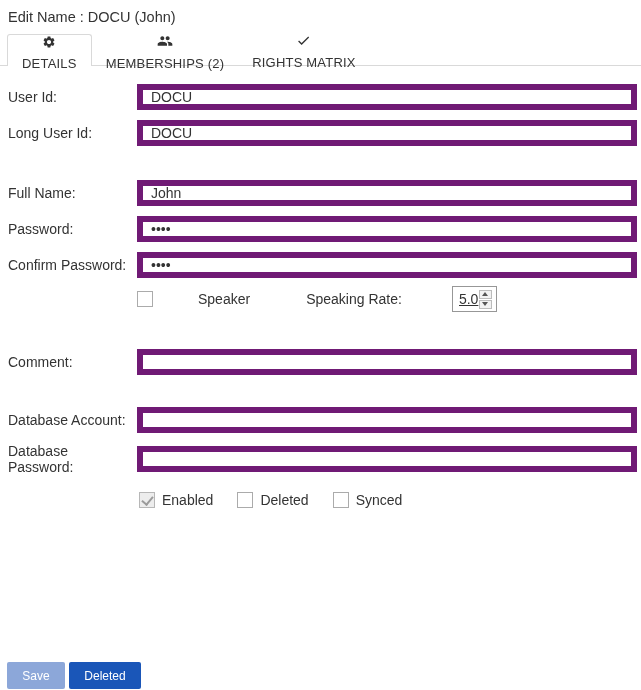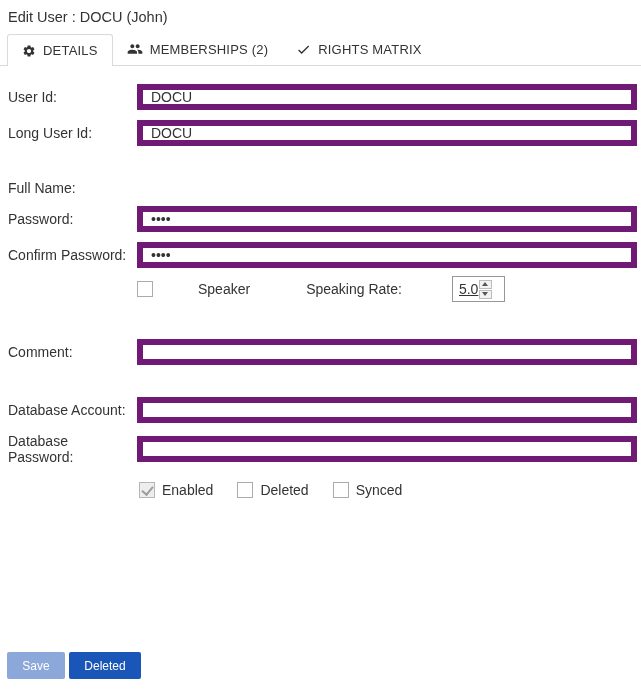--- a/index.html
+++ b/index.html
@@ -28,20 +28,21 @@
     display: flex;
     align-items: center;
     gap: 7px;
     height: 32px;
     padding: 0 14px;
     font-size: 13px;
     letter-spacing: .2px;
     color: #333;
     cursor: pointer;
     white-space: nowrap;
+    flex-direction: column;
   }
   .tab.active {
     background: #fff;
     border: 1px solid #d9d9d9;
     border-bottom: none;
     border-radius: 3px 3px 0 0;
     margin-bottom: -1px;
   }
   .tab svg { flex: 0 0 auto; fill: #333; }
   
@@ -93,21 +94,21 @@
   }
   .cb-label { font-size: 14px; margin-left: 7px; cursor: default; }
   .speaker-row { margin-left: 137px; height: 26px; gap: 38px; }
   .speaker-row .rate-lbl { margin-left: 18px; font-size: 14px; }
   .flags-row { margin-left: 139px; height: 18px; }
   .flag-group { display: flex; align-items: center; }
   .flag-group + .flag-group { margin-left: 24px; }
   
   .spin {
     display: flex;
-    width: 53px; height: 26px;
+    width: 45px; height: 26px;
     border: 1px solid #979797;
     margin-left: 12px;
     background: #fff;
     align-items: stretch;
     text-decoration: underline;
   }
   .spin input {
     width: 26px; border: none; outline: none;
     padding: 0 0 0 6px;
     font-size: 14px; font-family: inherit; color: #333;
@@ -147,21 +148,21 @@
     color: #fff;
     cursor: pointer;
     padding: 0;
   }
   .btn-save   { width: 58px; background: #8ca7d9; }
   .btn-cancel { width: 72px; background: #1a56b8; margin-left: 4px; }
 </style>
 </head>
 <body>
 
-<div class="page-title">Edit User : DOCU (John)</div>
+<div class="page-title">Edit Name : DOCU (John)</div>
 
 <div class="tabbar">
   <div class="tab active">
     <span style="display:flex;">
       <svg width="14" height="14" viewBox="0 0 24 24">
           <path d="M19.14,12.94c0.04-0.3,0.06-0.61,0.06-0.94c0-0.32-0.02-0.64-0.07-0.94l2.03-1.58c0.18-0.14,0.23-0.41,0.12-0.61l-1.92-3.32c-0.12-0.22-0.37-0.29-0.59-0.22l-2.39,0.96c-0.5-0.38-1.03-0.7-1.62-0.94L14.4,2.81c-0.04-0.24-0.24-0.41-0.48-0.41h-3.84c-0.24,0-0.43,0.17-0.47,0.41L9.25,5.35C8.66,5.59,8.12,5.92,7.63,6.29L5.24,5.33c-0.22-0.08-0.47,0-0.59,0.22L2.74,8.87C2.62,9.08,2.66,9.34,2.86,9.48l2.03,1.58C4.84,11.36,4.8,11.69,4.8,12s0.02,0.64,0.07,0.94l-2.03,1.58c-0.18,0.14-0.23,0.41-0.12,0.61l1.92,3.32c0.12,0.22,0.37,0.29,0.59,0.22l2.39-0.96c0.5,0.38,1.03,0.7,1.62,0.94l0.36,2.54c0.05,0.24,0.24,0.41,0.48,0.41h3.84c0.24,0,0.44-0.17,0.47-0.41l0.36-2.54c0.59-0.24,1.13-0.56,1.62-0.94l2.39,0.96c0.22,0.08,0.47,0,0.59-0.22l1.92-3.32c0.12-0.22,0.07-0.47-0.12-0.61L19.14,12.94z M12,15.6c-1.98,0-3.6-1.62-3.6-3.6s1.62-3.6,3.6-3.6s3.6,1.62,3.6,3.6S13.98,15.6,12,15.6z"></path>
         </svg>
     </span>
     <span>DETAILS</span>
   </div>
@@ -188,20 +189,21 @@
   <input class="txt" type="text" value="DOCU" style="">
 </div>
 
 <div class="row mt10">
   <span class="lbl">Long User Id:</span>
   <input class="txt" type="text" value="DOCU" style="">
 </div>
 
 <div class="row mt34">
   <span class="lbl">Full Name:</span>
+  <input class="txt" type="text" value="John" style="">
 </div>
 
 <div class="row mt10">
   <span class="lbl">Password:</span>
   <input class="txt" type="password" value="••••" style="">
 </div>
 
 <div class="row mt10">
   <span class="lbl">Confirm Password:</span>
   <input class="txt" type="password" value="••••" style="">

